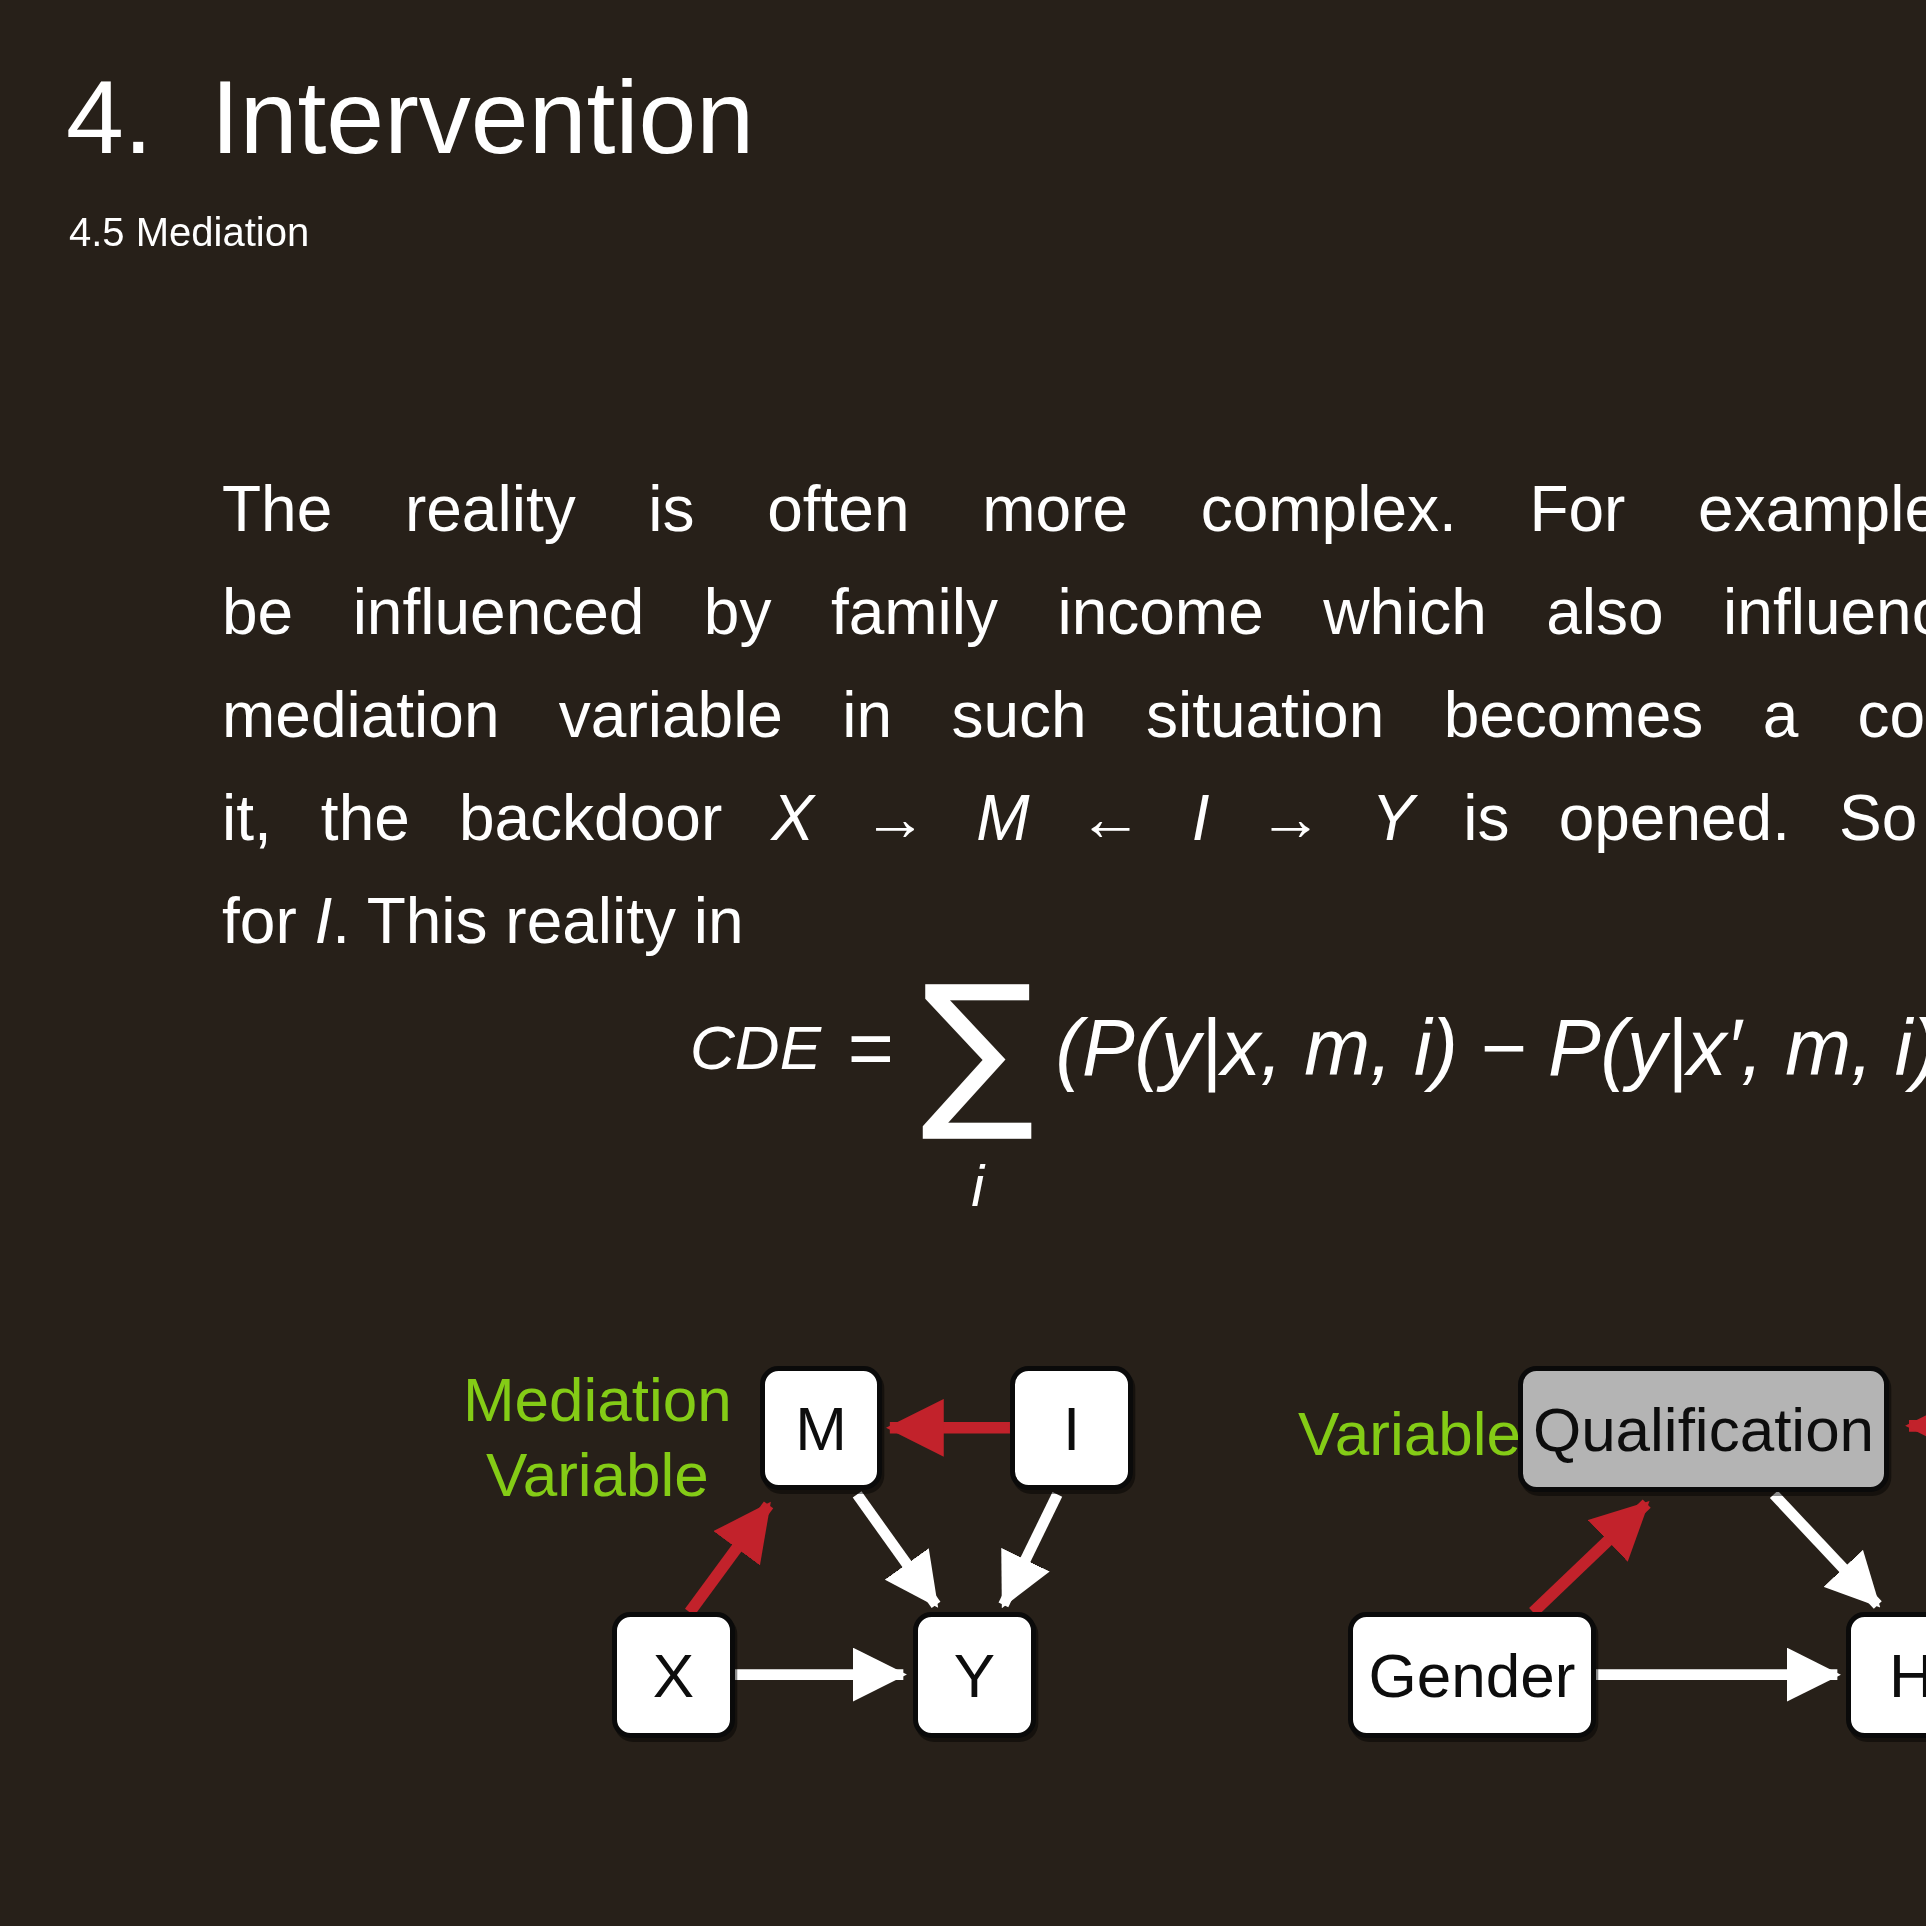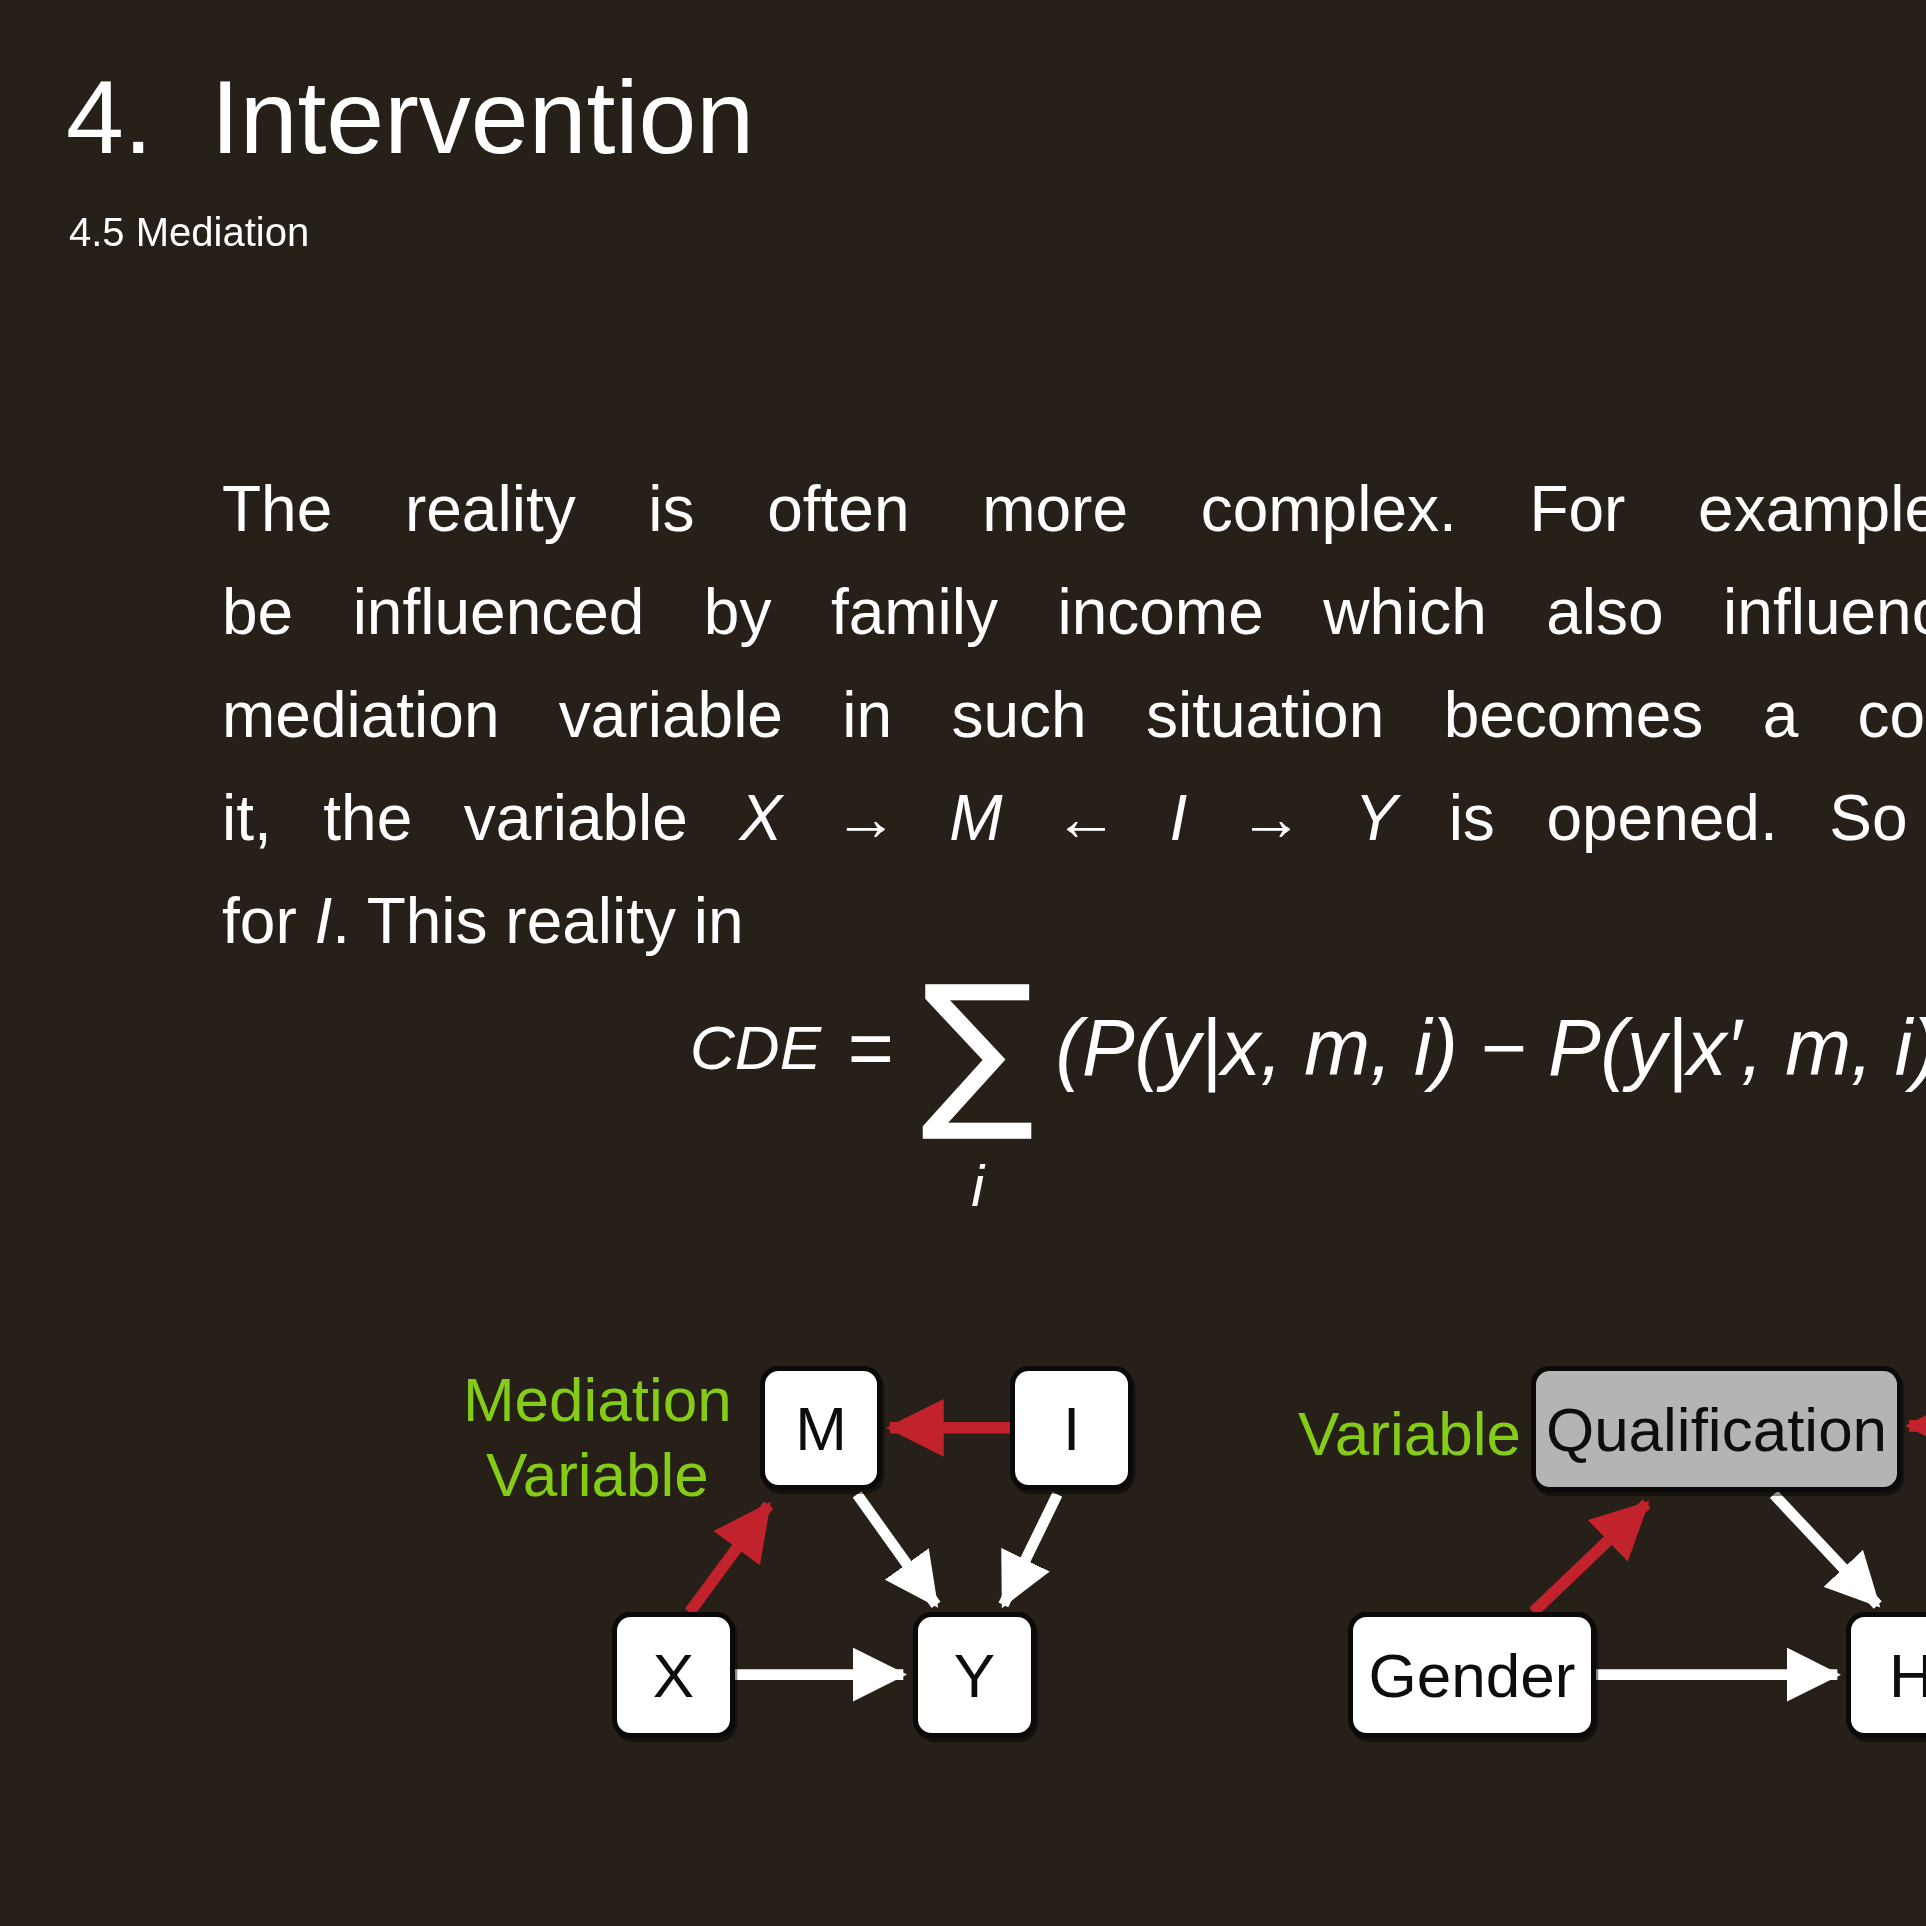--- a/index.html
+++ b/index.html
@@ -46,21 +46,21 @@
 <div class="title">
   <span>4.</span>
   <span>Intervention</span>
 </div>
 <div class="subtitle">4.5 Mediation</div>
 
 <div class="bodytext">
   <div class="bline j"><span>The reality is often more complex.  For example, qualification may</span></div>
   <div class="bline j"><span>be influenced by family income which also influences the hiring.  The</span></div>
   <div class="bline j"><span>mediation variable in such situation becomes a collider.  If we control</span></div>
-  <div class="bline j"><span>it, the variable </span><span class="mvar">X</span><span> → </span><span class="mvar">M</span><span> ← </span><span class="mvar">I</span><span> → </span><span class="mvar">Y</span><span> is opened.  So we need to adjust</span></div>
+  <div class="bline j"><span>it, the backdoor </span><span class="mvar">X</span><span> → </span><span class="mvar">M</span><span> ← </span><span class="mvar">I</span><span> → </span><span class="mvar">Y</span><span> is opened.  So we need to adjust</span></div>
   <div class="bline"><span>for </span><span class="mvar">I</span><span>.  This reality in</span></div>
 </div>
 
 <div class="formula">
   <span class="f-lhs">CDE</span>
   <span class="f-eq">=</span>
   <span class="f-sum-wrap">
     <span class="f-sum">∑</span>
     <span class="f-sub">i</span>
   </span>
@@ -113,21 +113,21 @@
     </defs>
     <line x1="2025" y1="220" x2="1576" y2="220" stroke="#c2222b" stroke-width="30" marker-end="url(#mr2)"></line>
     <line x1="600" y1="704" x2="895" y2="422" stroke="#c2222b" stroke-width="30" marker-end="url(#mr2)"></line>
     <line x1="1225" y1="398" x2="1495" y2="685" stroke="#ffffff" stroke-width="28" marker-end="url(#mw2)"></line>
     <line x1="2065" y1="398" x2="1970" y2="685" stroke="#ffffff" stroke-width="28" marker-end="url(#mw2)"></line>
     <line x1="763" y1="866" x2="1390" y2="866" stroke="#ffffff" stroke-width="28" marker-end="url(#mw2)"></line>
   </svg>
   <div class="dcaption" style="left:-3.9px; top:55px; width:212px;">
     <div>Variable</div>
   </div>
-  <div class="dnode gray" style="left:229px; top:25px;  width:371px; height:126px;text-align:center;">
+  <div class="dnode gray" style="left:216px; top:25px;  width:371px; height:126px;text-align:center;">
       <span>Qualification</span>
     </div>
 
   <div class="dnode" style="left:46px; top:271px; width:248px; height:126px;">
       <span>Gender</span>
     </div>
   <div class="dnode" style="left:544px;top:271px; width:248px; height:126px;">
       <span>Hiring</span>
     </div>
 </div>

